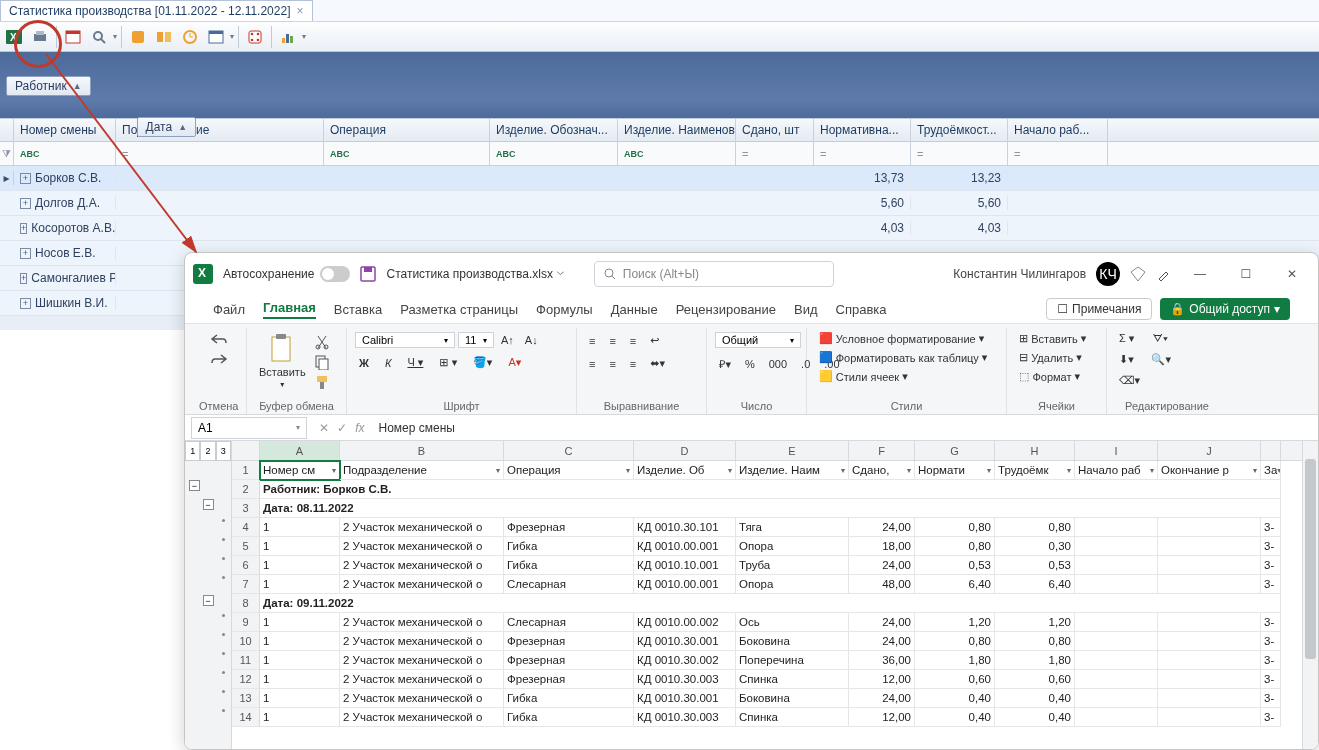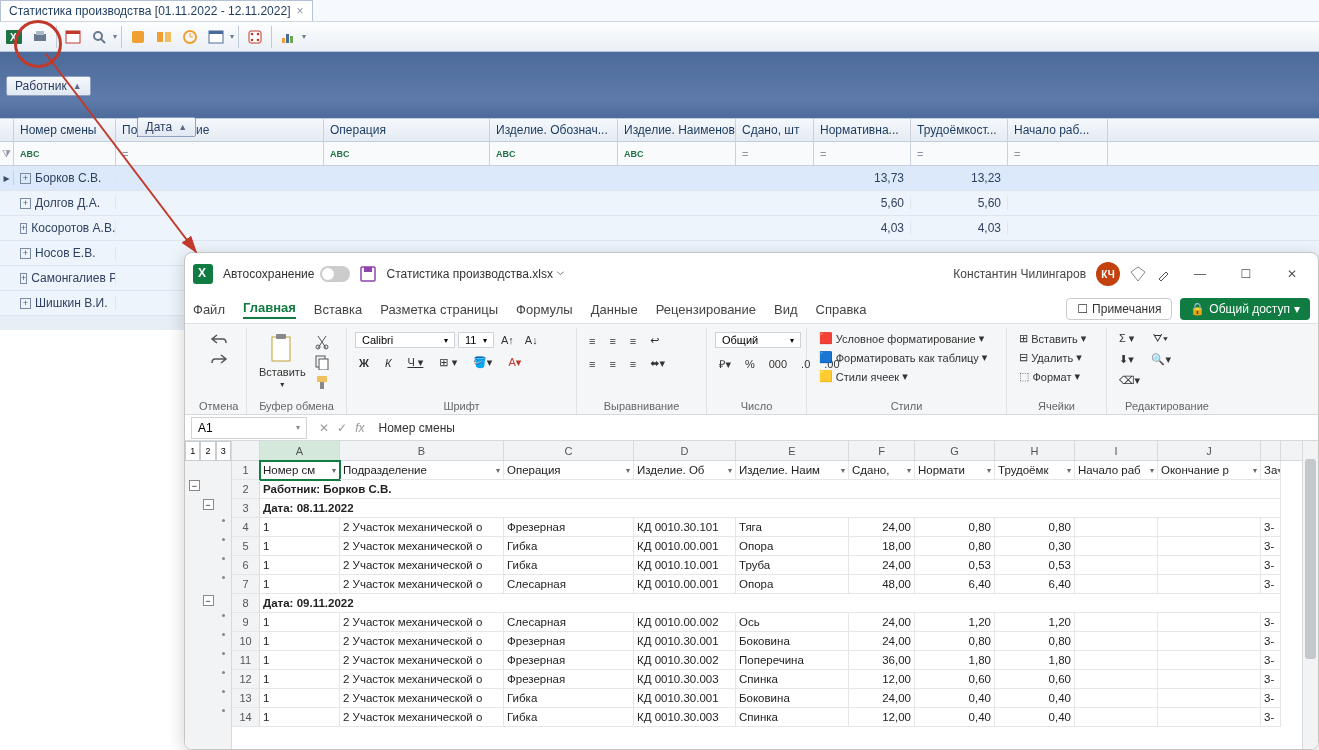--- a/index.html
+++ b/index.html
@@ -48,24 +48,24 @@
 .excel { position: absolute; top: 252px; left: 184px; width: 1135px; height: 498px; background: #fff; border: 1px solid #c5c5c5; box-shadow: 0 4px 18px rgba(0,0,0,.18); border-radius: 8px; overflow: hidden; display: flex; flex-direction: column; }
 .ex-title { height: 42px; display: flex; align-items: center; padding: 0 8px; gap: 10px; }
 .ex-logo { width: 20px; height: 20px; background: #107c41; border-radius: 3px; position: relative; }
 .ex-logo::after { content:"X"; color:#fff; font-weight:bold; position:absolute; left:5px; top:2px; font-size:12px; }
 .autosave { display: flex; align-items: center; gap: 6px; font-size: 12px; color: #333; }
 .toggle { width: 30px; height: 16px; background: #ccc; border-radius: 8px; position: relative; }
 .toggle::after { content:""; width:12px; height:12px; background:#fff; border-radius:50%; position:absolute; top:2px; left:2px; }
 .ex-fname { font-size: 12px; color: #333; display: flex; align-items: flex-start; gap: 4px; }
 .ex-search { flex: 0 0 240px; height: 26px; border: 1px solid #d0d4d9; border-radius: 4px; display: flex; align-items: center; padding: 0 8px; color: #888; gap: 6px; margin-left: 20px; }
 .ex-user { margin-left: auto; display: flex; align-items: center; gap: 10px; font-size: 12px; color: #444; }
-.avatar { width: 24px; height: 24px; border-radius: 50%; background: #c2410c; color: #fff; display: flex; align-items: center; justify-content: center; font-size: 10px; font-weight: bold; }
+.avatar { width: 24px; height: 24px; border-radius: 50%; background: #000000; color: #fff; display: flex; align-items: center; justify-content: center; font-size: 14px; }
 .winbtn { width: 36px; height: 28px; display: flex; align-items: center; justify-content: center; color: #555; }
 
-.ex-tabs { height: 28px; display: flex; align-items: center; padding: 0 8px; gap: 18px; font-size: 13px; color: #444; }
+.ex-tabs { height: 28px; display: flex; align-items: center; padding: 0 28px; gap: 18px; font-size: 13px; color: #444; }
 .ex-tab.active { color: #107c41; font-weight: 600; border-bottom: 2px solid #107c41; padding-bottom: 2px; }
 .ex-right-btns { margin-left: auto; display: flex; gap: 8px; }
 .btn-outline { border: 1px solid #c8ccd1; border-radius: 4px; padding: 3px 10px; font-size: 12px; display: flex; align-items: center; gap: 4px; color: #333; }
 .btn-green { background: #107c41; color: #fff; border-radius: 4px; padding: 3px 10px; font-size: 12px; display: flex; align-items: center; gap: 4px; }
 
 .ribbon { height: 92px; background: #f5f6f7; border-top: 1px solid #e0e2e5; border-bottom: 1px solid #d6d9dd; display: flex; padding: 4px 6px 0; }
 .rgrp { border-right: 1px solid #e0e2e5; padding: 0 8px; display: flex; flex-direction: column; justify-content: space-between; }
 .rlabel { text-align: center; font-size: 11px; color: #666; padding-bottom: 2px; }
 .rcontent { display: flex; gap: 4px; flex: 1; align-items: flex-start; padding-top: 4px; }
 .rbtn { padding: 2px 4px; font-size: 11px; color: #333; display: flex; align-items: center; gap: 3px; white-space: nowrap; }
@@ -330,20 +330,27 @@
       <span>Автосохранение</span>
       <div class="toggle"></div>
     </div>
     <svg width="16" height="16">
         <rect x="1" y="1" width="14" height="14" fill="none" stroke="#8e44ad" stroke-width="1.5" rx="1"></rect>
         <rect x="4" y="1" width="8" height="5" fill="#8e44ad"></rect>
       </svg>
     <div class="ex-fname">
       <span>Статистика производства.xlsx</span>
       <span style="font-size:9px">⌵</span>
+    </div>
+    <div class="ex-search">
+      <svg width="14" height="14">
+          <circle cx="6" cy="6" r="4" fill="none" stroke="#888"></circle>
+          <line x1="9" y1="9" x2="12" y2="12" stroke="#888"></line>
+        </svg>
+      <span>Поиск (Alt+Ы)</span>
     </div>
     <div class="ex-user">
       <span>Константин Чилингаров</span>
       <div class="avatar">КЧ</div>
       <svg width="16" height="16">
           <path d="M8,1 L15,6 L8,15 L1,6 Z" fill="none" stroke="#888"></path>
         </svg>
       <svg width="16" height="16">
           <path d="M3,13 L10,6 L12,8 L5,15 Z" fill="none" stroke="#555"></path>
         </svg>

